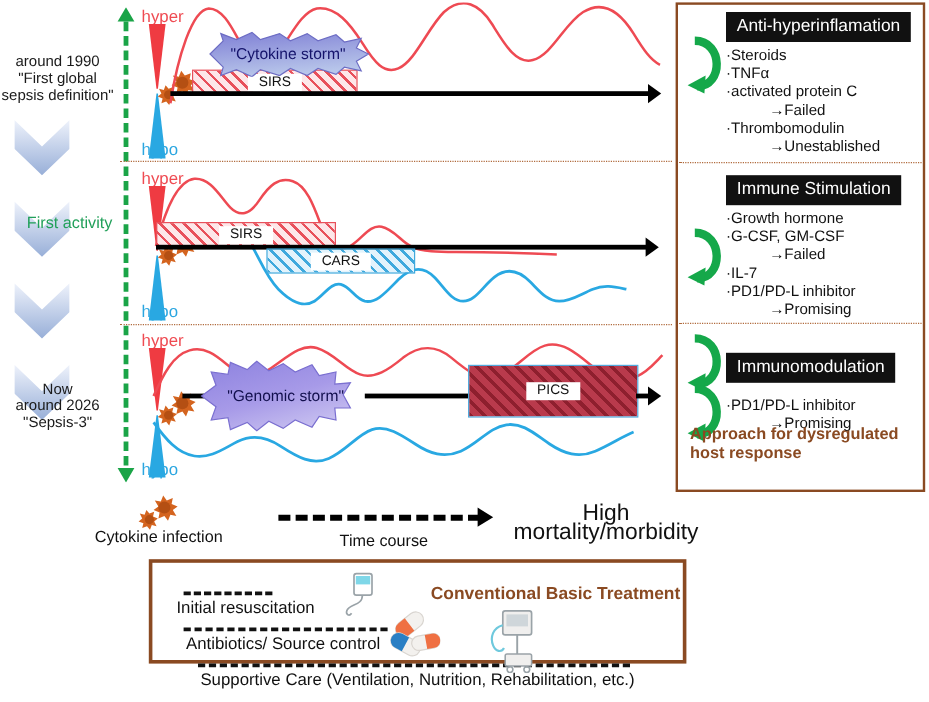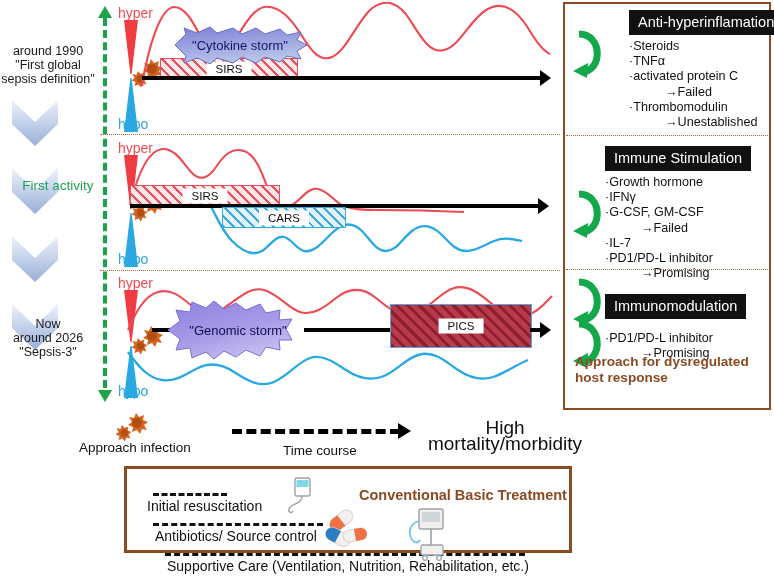--- a/index.html
+++ b/index.html
@@ -371,21 +371,21 @@
 
 <div class="abs" id="right-panel">
 
   <div class="rp-sec" style="top:6px;">
     <div class="green-arc" style="left:4px;top:18px;">
       <svg width="40" height="52" viewBox="0 0 40 52">
         <path d="M10 6 C34 6 34 44 12 44" fill="none" stroke="#15a84a" stroke-width="7" stroke-linecap="butt"></path>
         <path d="M18 50 L4 43 L19 35 Z" fill="#15a84a"></path>
       </svg>
     </div>
-    <div style="margin-left:64px;">
+    <div style="margin-left:40px;">
       <span class="rp-title">Anti-hyperinflamation</span>
       <ul class="rp-list">
         <li>·Steroids</li>
         <li>·TNFα</li>
         <li>·activated protein C</li>
         <li class="indent">→Failed</li>
         <li>·Thrombomodulin</li>
         <li class="indent">→Unestablished</li>
       </ul>
     </div>
@@ -396,21 +396,20 @@
     <div class="green-arc" style="left:4px;top:42px;">
       <svg width="40" height="52" viewBox="0 0 40 52">
         <path d="M10 6 C34 6 34 44 12 44" fill="none" stroke="#15a84a" stroke-width="7" stroke-linecap="butt"></path>
         <path d="M18 50 L4 43 L19 35 Z" fill="#15a84a"></path>
       </svg>
     </div>
     <div style="margin-left:40px;">
       <span class="rp-title">Immune Stimulation</span>
       <ul class="rp-list">
         <li>·Growth hormone</li>
-        <li>·IFNγ</li>
         <li>·G-CSF, GM-CSF</li>
         <li class="indent">→Failed</li>
         <li>·IL-7</li>
         <li>·PD1/PD-L inhibitor</li>
         <li class="indent">→Promising</li>
       </ul>
     </div>
   </div>
   <div class="rp-div" style="top:265px;"></div>
 
@@ -442,21 +441,21 @@
 <div id="germ-cluster">
   <svg width="42" height="32" viewBox="0 0 42 32">
     <g fill="#d4641f">
       <path d="M24 1 l3 4 5-2 -1 5 5 2 -4 3 3 5 -5 -1 -2 5 -3 -4 -5 2 1 -5 -5 -2 4 -3 -3 -5 5 1z"></path>
       <circle cx="25" cy="11" r="5" fill="#b44f13"></circle>
       <path d="M10 13 l2.5 3 4-1.5 -1 4 4 1.5 -3 2.5 2 4 -4 -1 -1.5 4 -2.5 -3 -4 1.5 1 -4 -4 -1.5 3 -2.5 -2 -4 4 1z"></path>
       <circle cx="12.5" cy="21" r="3.8" fill="#b44f13"></circle>
     </g>
   </svg>
 </div>
-<div id="trigger-label">Approach infection</div>
+<div id="trigger-label">Cytokine infection</div>
 
 <div id="time-dash"></div>
 <div id="time-dash-head"></div>
 <div id="time-course-label">Time course</div>
 
 <div id="mortality-label">
   <div>High</div>
   <div>mortality/morbidity</div>
 </div>
 

